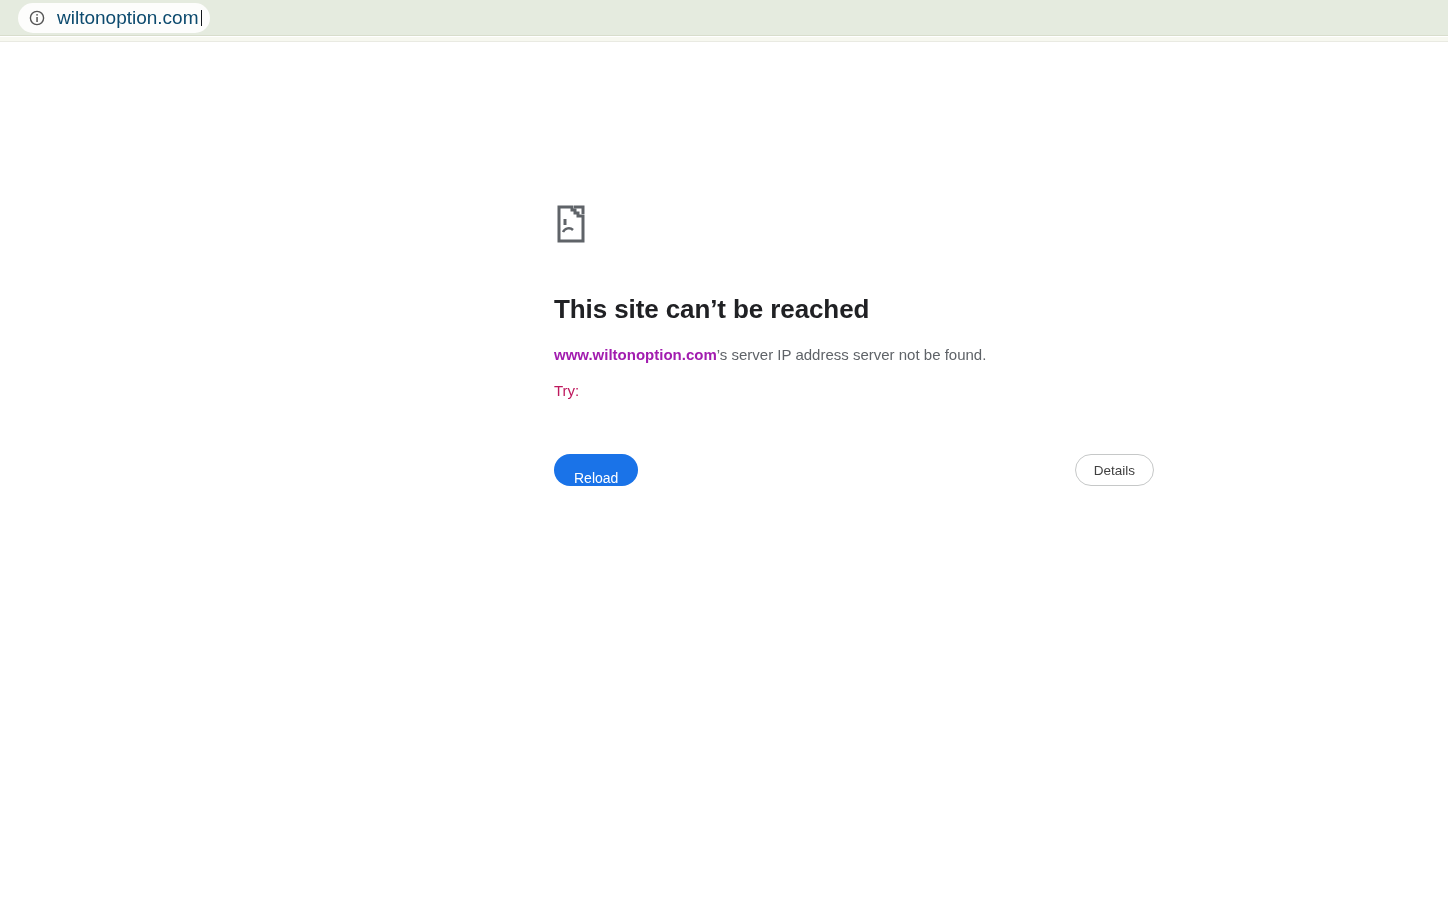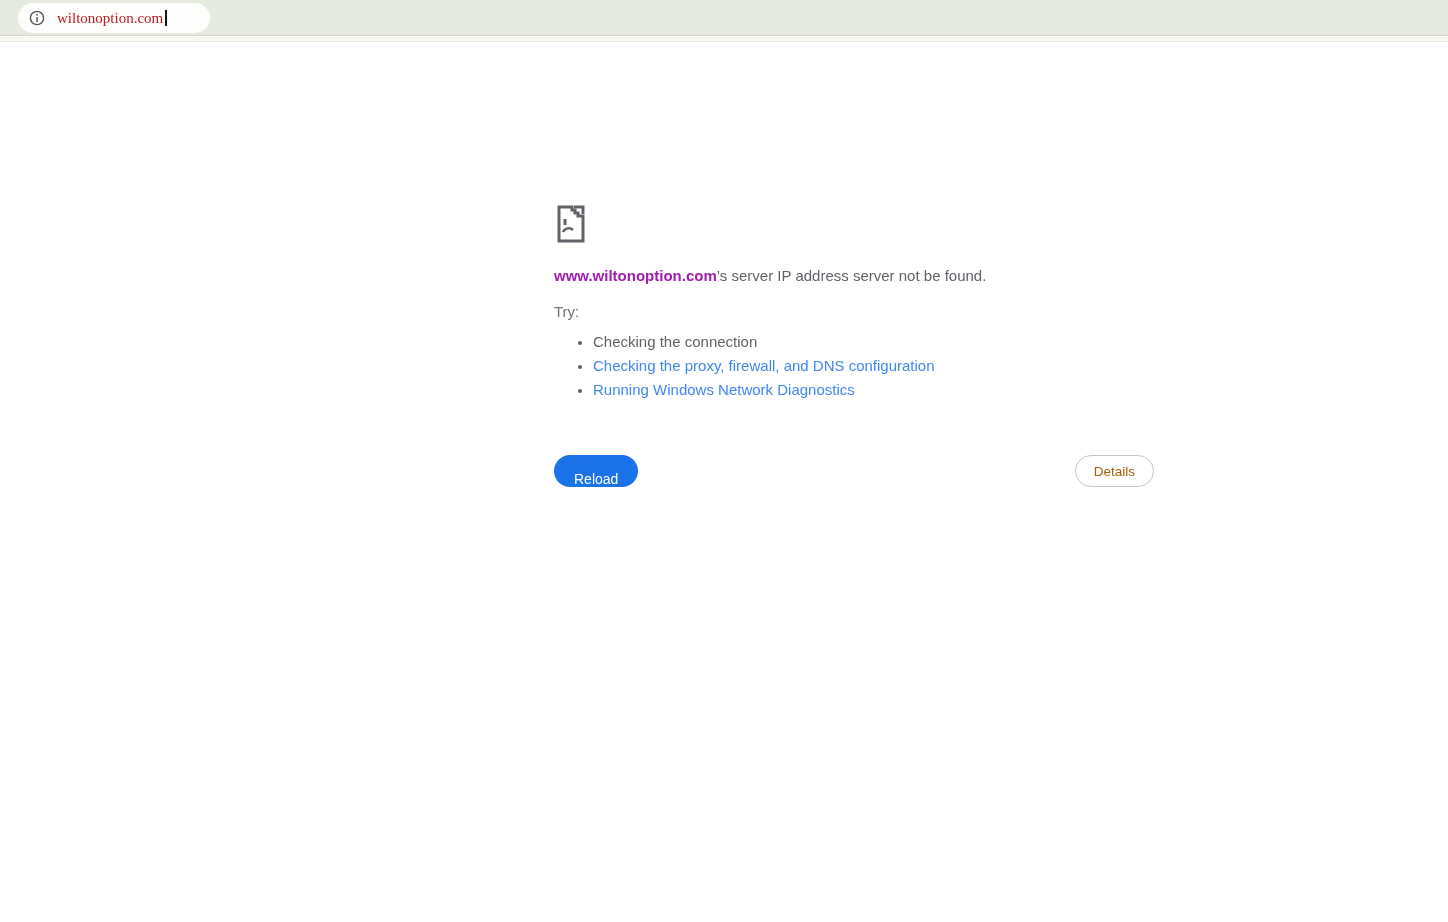--- a/index.html
+++ b/index.html
@@ -29,21 +29,21 @@
     background: #fdfdfc;
     border-radius: 15px;
     display: flex; align-items: center;
   }
   .omnibox .info-wrap {
     width: 16px; height: 16px; margin-left: 11px;
     display: flex; align-items: center; justify-content: center;
   }
   .omnibox .url {
     margin-left: 12px;
-    font-size: 15px; color: #b91c1c; font-family: Liberation Serif, serif;
+    font-size: 19px; color: #0c4a6e;
   }
   .omnibox .caret {
     width: 1.5px; height: 16px;
     background: #13161c;
     margin-left: 2px;
   }
 
   
   .content {
     position: absolute; left: 554px; top: 203px;
@@ -59,21 +59,21 @@
   }
   p.err-subtitle {
     margin-top: 21px;
     font-size: 15px; line-height: 20px;
     color: #5f6368;
   }
   p.err-subtitle b { font-weight: 700; color: #a21caf; }
   p.try-label {
     margin-top: 16px;
     font-size: 15px; line-height: 20px;
-    color: #737373;
+    color: #be185d;
   }
   ul.suggestions {
     margin-top: 8px;
     padding-left: 39px;
     list-style: disc outside;
   }
   ul.suggestions li {
     font-size: 15px; line-height: 24px;
     color: #5f6368;
   }
@@ -103,21 +103,21 @@
     border: none;
     border-radius: 16px;
     font-family: inherit;
     font-size: 14px;
     cursor: pointer;
   }
   .btn-details {
     height: 32px;
     padding: 0 18px;
     background: #ffffff;
-    color: #a16207;
+    color: #404040;
     border: 1px solid #c6c8c8;
     border-radius: 16px;
     font-family: inherit;
     font-size: 13.5px;
     cursor: pointer;
   }
 </style>
 </head>
 <body>
 
@@ -138,38 +138,28 @@
 
 <div class="content">
 
   <svg class="sad-file" width="34" height="42" viewBox="0 0 34 42">
     <path d="M5 4 H18 V7 H21 V10 H24 V13 H29 V38 H5 Z" fill="none" stroke="#5f6368" stroke-width="3" stroke-linejoin="miter"></path>
     <path d="M20 4 H29 V11" fill="none" stroke="#5f6368" stroke-width="3"></path>
     <path d="M11 16 V22" stroke="#5f6368" stroke-width="3"></path>
     <path d="M9 29 C11 25 16 24 19 27" fill="none" stroke="#5f6368" stroke-width="2.5"></path>
   </svg>
 
+  <h1 class="err-title">This site can’t be reached</h1>
 
   <p class="err-subtitle">
     <b>www.wiltonoption.com</b><span>’s server IP address server not be found.</span>
   </p>
 
   <p class="try-label">Try:</p>
 
-  <ul class="suggestions">
-    <li>
-      <span>Checking the connection</span>
-    </li>
-    <li>
-      <a>Checking the proxy, firewall, and DNS configuration</a>
-    </li>
-    <li>
-      <a>Running Windows Network Diagnostics</a>
-    </li>
-  </ul>
 
 
   <div class="button-row">
     <button class="btn-reload">Reload</button>
     <button class="btn-details">Details</button>
   </div>
 
 </div>
 
 </body></html>

